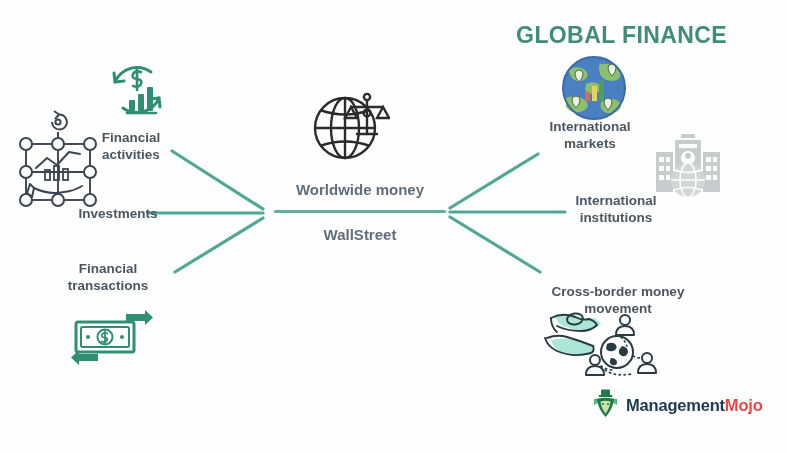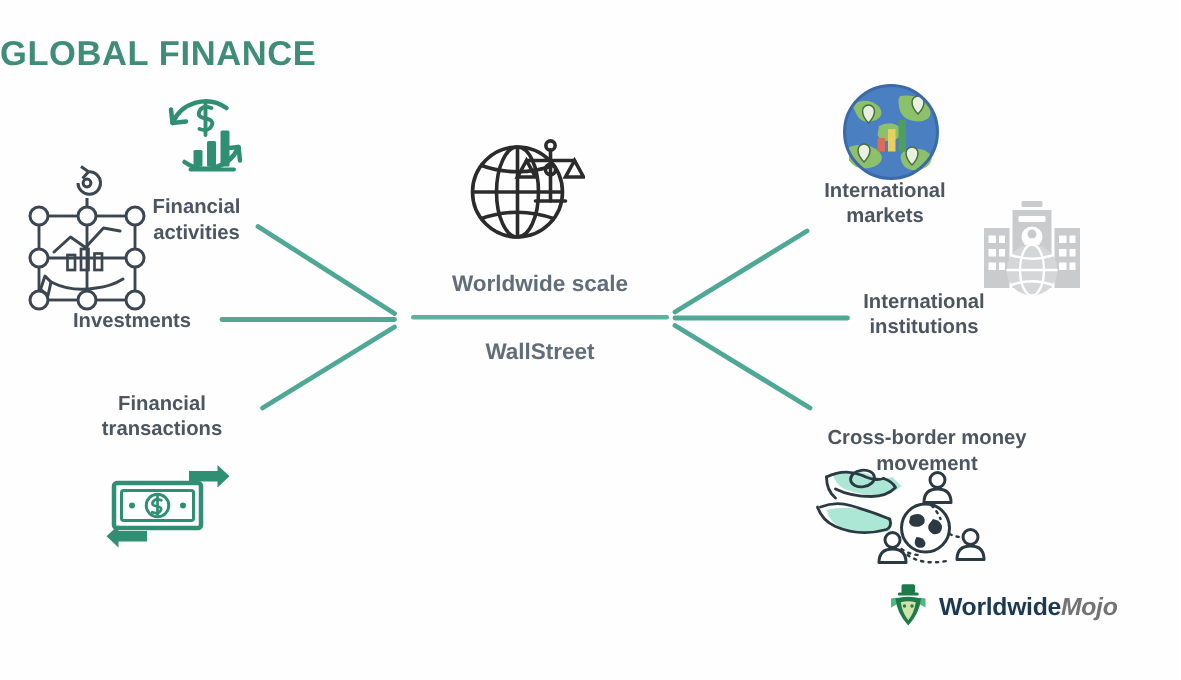--- a/index.html
+++ b/index.html
@@ -21,21 +21,21 @@
     position: absolute;
     left: 0; top: 0;
     width: 787px;
     height: 453px;
   }
   .title {
     position: absolute;
     left: 0;
     top: 22px;
     width: 727px;
-    text-align: left;
+    text-align: right;
     font-size: 23px;
     font-weight: bold;
     letter-spacing: 0.4px;
     color: #3f8d79;
   }
   .node-label {
     position: absolute;
     font-size: 13.5px;
     font-weight: bold;
     color: #4b5661;
@@ -67,21 +67,21 @@
     display: flex;
     align-items: center;
     gap: 7px;
   }
   .logo-text {
     font-size: 16.5px;
     font-weight: bold;
     letter-spacing: -0.2px;
   }
   .logo-ws { color: #1b3a52; }
-  .logo-mojo { color: #737373; font-style: italic; }
+  .logo-mojo { color: #ef4444; }
 </style>
 </head>
 <body>
 
 <div id="canvas">
 
   <div class="title">GLOBAL FINANCE</div>
 
   <svg id="connectors" viewBox="0 0 787 453">
 
@@ -109,21 +109,21 @@
         <line x1="46" y1="21" x2="78" y2="21"></line>
         <circle cx="62" cy="11" r="3.1"></circle>
         <circle cx="62" cy="27" r="3.4"></circle>
         <path d="M46 21 l-6 11 h12 z" fill="none"></path>
         <path d="M78 21 l-6 11 h12 z" fill="none"></path>
         <line x1="52" y1="48" x2="72" y2="48"></line>
       </g>
     </svg>
   </div>
 
-  <div class="center-text" style="left:250px; top:181px;">Worldwide scale</div>
+  <div class="center-text" style="left:250px; top:181px;">Worldwide money</div>
   <div class="center-rule" style="left:274px; top:210px; width:172px;"></div>
   <div class="center-text" style="left:250px; top:226px;">WallStreet</div>
 
   <div class="icon" style="left:103px; top:56px; width:72px; height:68px;">
     <svg width="72" height="68" viewBox="0 0 72 68">
       <g fill="none" stroke="#2f8f73" stroke-width="3" stroke-linecap="round">
         <path d="M48 16 a24 24 0 0 0 -36 10"></path>
         <path d="M12 26 l-1 -9 M12 26 l9 -1"></path>
         <path d="M20 52 a24 24 0 0 0 36 -10"></path>
         <path d="M56 42 l1 9 M56 42 l-9 1"></path>
@@ -171,21 +171,21 @@
       <g fill="none" stroke="#3c4650" stroke-width="1.8">
         <rect x="31" y="60" width="5" height="10"></rect>
         <rect x="40" y="56" width="5" height="14"></rect>
         <rect x="49" y="59" width="5" height="11"></rect>
       </g>
       <path d="M20 78 q14 7 30 4 q10 -1 18 -6" fill="none" stroke="#3c4650" stroke-width="2" stroke-linecap="round"></path>
       <path d="M20 78 l-4 -4 l-3 9 l5 4 z" fill="none" stroke="#3c4650" stroke-width="2" stroke-linejoin="round"></path>
     </svg>
   </div>
 
-  <div class="node-label" style="left:38px; top:205px; width:100px;">Investments</div>
+  <div class="node-label" style="left:68px; top:205px; width:100px;">Investments</div>
 
   <div class="node-label" style="left:58px; top:260px; width:100px;">Financial
 transactions</div>
 
   <div class="icon" style="left:64px; top:308px; width:96px; height:58px;">
     <svg width="96" height="58" viewBox="0 0 96 58">
       <g fill="#ffffff" stroke="#2f8f73" stroke-width="3">
         <rect x="12" y="14" width="58" height="30" rx="2"></rect>
       </g>
       <g fill="none" stroke="#2f8f73" stroke-width="2">
@@ -332,17 +332,17 @@
         <rect x="6.5" y="7" width="14" height="2" rx="1" fill="#1d7a4a"></rect>
         <path d="M2 11 q5 -1.5 9 1 l-9 5 z" fill="#4fb87a"></path>
         <path d="M25 11 q-5 -1.5 -9 1 l9 5 z" fill="#4fb87a"></path>
         <path d="M5 11 q8 -2.5 17 0 q-1 10 -8.5 18 Q6 21 5 11 z" fill="#1d7a4a"></path>
         <path d="M8.5 13.5 q5 -1.5 10 0 q-1 7 -5 12 q-4 -5 -5 -12 z" fill="#cfe3a8"></path>
         <circle cx="11" cy="16" r="1.1" fill="#1d7a4a"></circle>
         <circle cx="16" cy="16" r="1.1" fill="#1d7a4a"></circle>
       </svg>
     </span>
     <span class="logo-text">
-      <span class="logo-ws">Worldwide</span><span class="logo-mojo">Mojo</span>
+      <span class="logo-ws">Management</span><span class="logo-mojo">Mojo</span>
     </span>
   </div>
 
 </div>
 
 </body></html>

